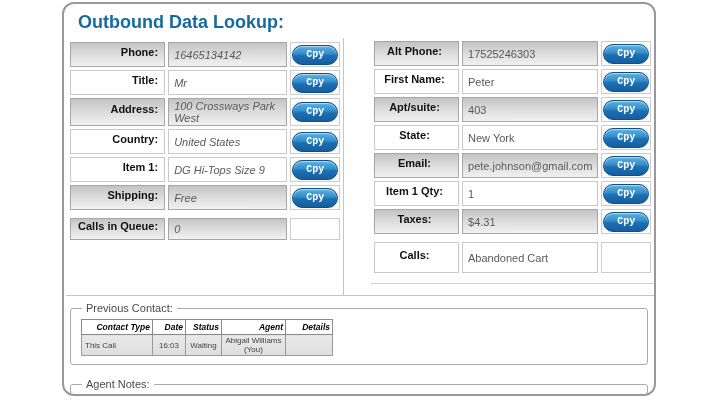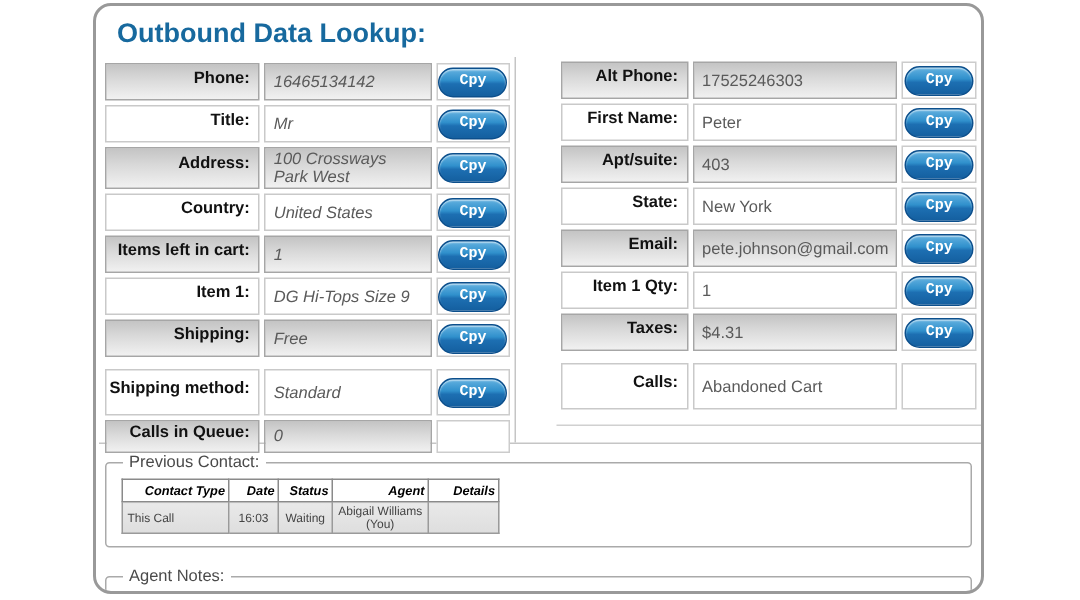--- a/index.html
+++ b/index.html
@@ -23,21 +23,21 @@
   .right-inner { display:inline-block; padding-bottom:7px; border-bottom:1px solid #d0d0d0; }
 
   table.lookup { border-collapse:separate; border-spacing:3px; }
   table.lookup td { font-size:11px; height:25px; vertical-align:middle; }
   td.lbl {
     text-align:right; font-weight:bold; color:#111; padding:1px 6px 7px 2px;
     border:1px solid #b0b0b0; white-space:nowrap;
   }
   td.val { text-align:left; color:#5a5a5a; padding:1px 5px; border:1px solid #b0b0b0; }
   .t-left td.lbl { width:96px; } .t-left td.val { width:126px;font-style:italic; }
-  .t-right td.lbl { width:88px; } .t-right td.val { width:134px; }
+  .t-right td.lbl { width:88px;text-align:center; } .t-right td.val { width:134px; }
   tr.gray td.lbl, tr.gray td.val {
     background:linear-gradient(180deg,#c4c4c4 0%,#dadada 45%,#f1f1f1 100%);
     border-color:#a6a6a6;
   }
   tr.white td.lbl, tr.white td.val { background:#fff; border-color:#c9c9c9; }
   td.btncell {
     width:50px; background:#fff; border:1px solid #ccc; text-align:center; padding:0;
   }
   tr.tall td { height:31px; }
   tr.short td { height:14px; }
@@ -92,42 +92,32 @@
             <tr class="gray">
               <td class="lbl">Address:</td>
               <td class="val">100 Crossways Park West</td>
               <td class="btncell"><button class="cpy">Cpy</button></td>
             </tr>
             <tr class="white">
               <td class="lbl">Country:</td>
               <td class="val">United States</td>
               <td class="btncell"><button class="cpy">Cpy</button></td>
             </tr>
-            <tr class="gray">
-              <td class="lbl">Items left in cart:</td>
-              <td class="val">1</td>
-              <td class="btncell"><button class="cpy">Cpy</button></td>
-            </tr>
             <tr class="white">
               <td class="lbl">Item 1:</td>
               <td class="val">DG Hi-Tops Size 9</td>
               <td class="btncell"><button class="cpy">Cpy</button></td>
             </tr>
             <tr class="gray">
               <td class="lbl">Shipping:</td>
               <td class="val">Free</td>
               <td class="btncell"><button class="cpy">Cpy</button></td>
             </tr>
             <tr class="spacer">
               <td colspan="3"></td>
-            </tr>
-            <tr class="white tall">
-              <td class="lbl">Shipping method:</td>
-              <td class="val">Standard</td>
-              <td class="btncell"><button class="cpy">Cpy</button></td>
             </tr>
             <tr class="gray short">
               <td class="lbl">Calls in Queue:</td>
               <td class="val">0</td>
               <td class="btncell"></td>
             </tr>
           </tbody>
       </table>
     </div>
     <div class="cell-right">

